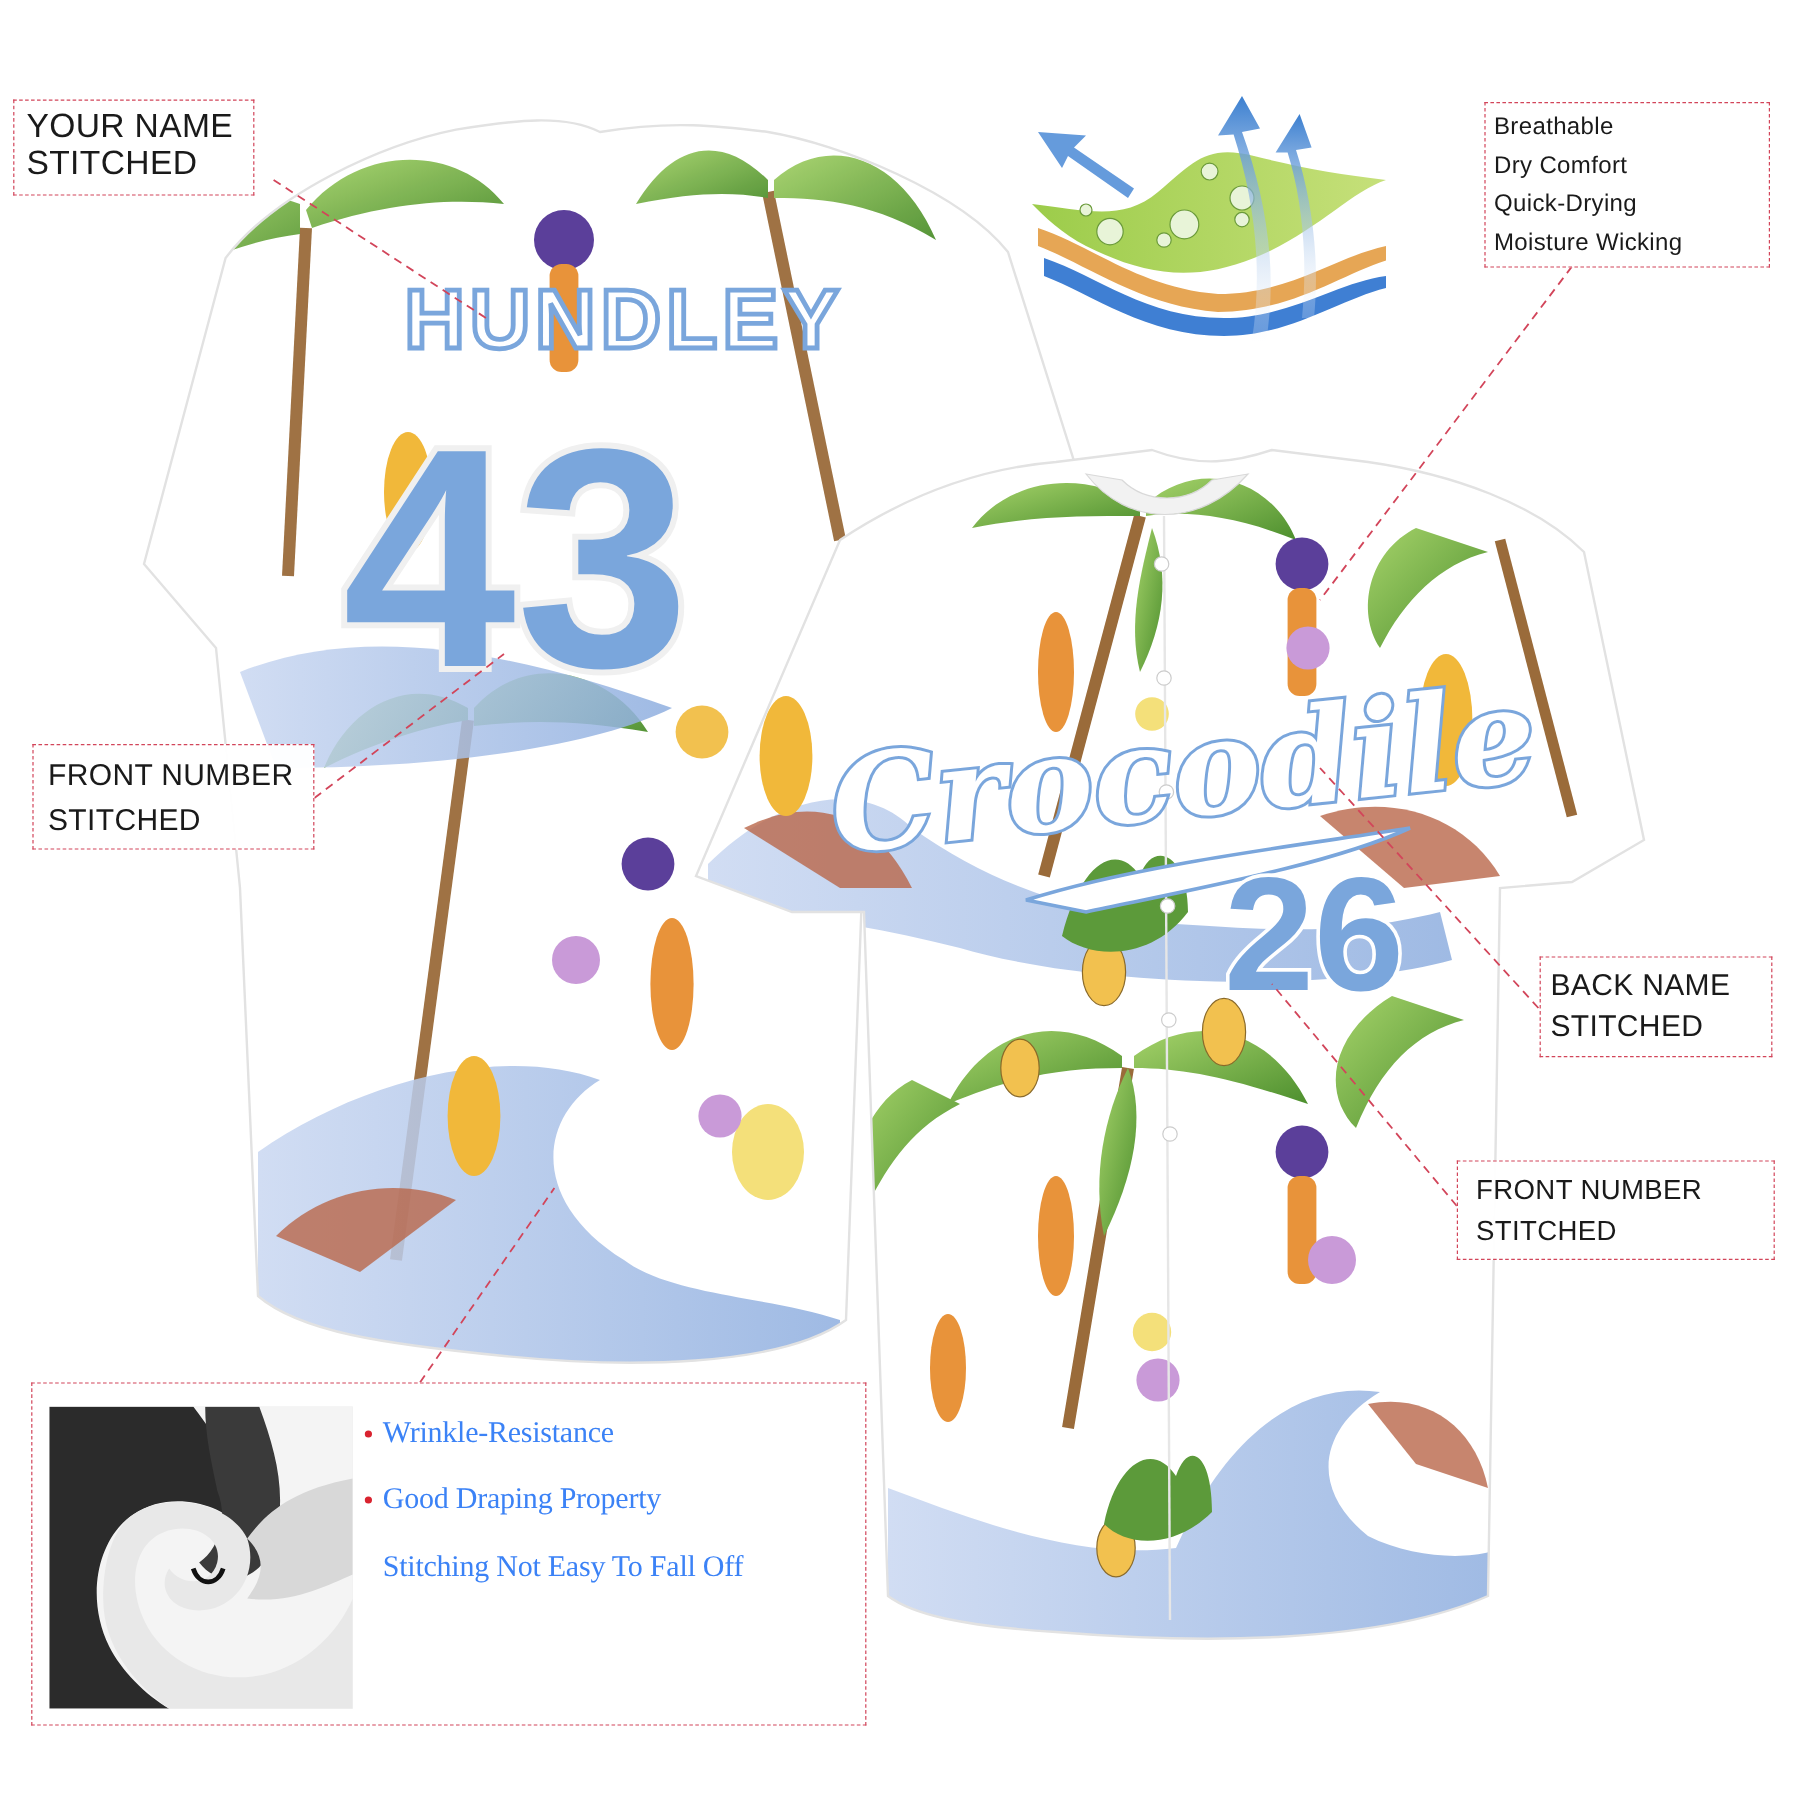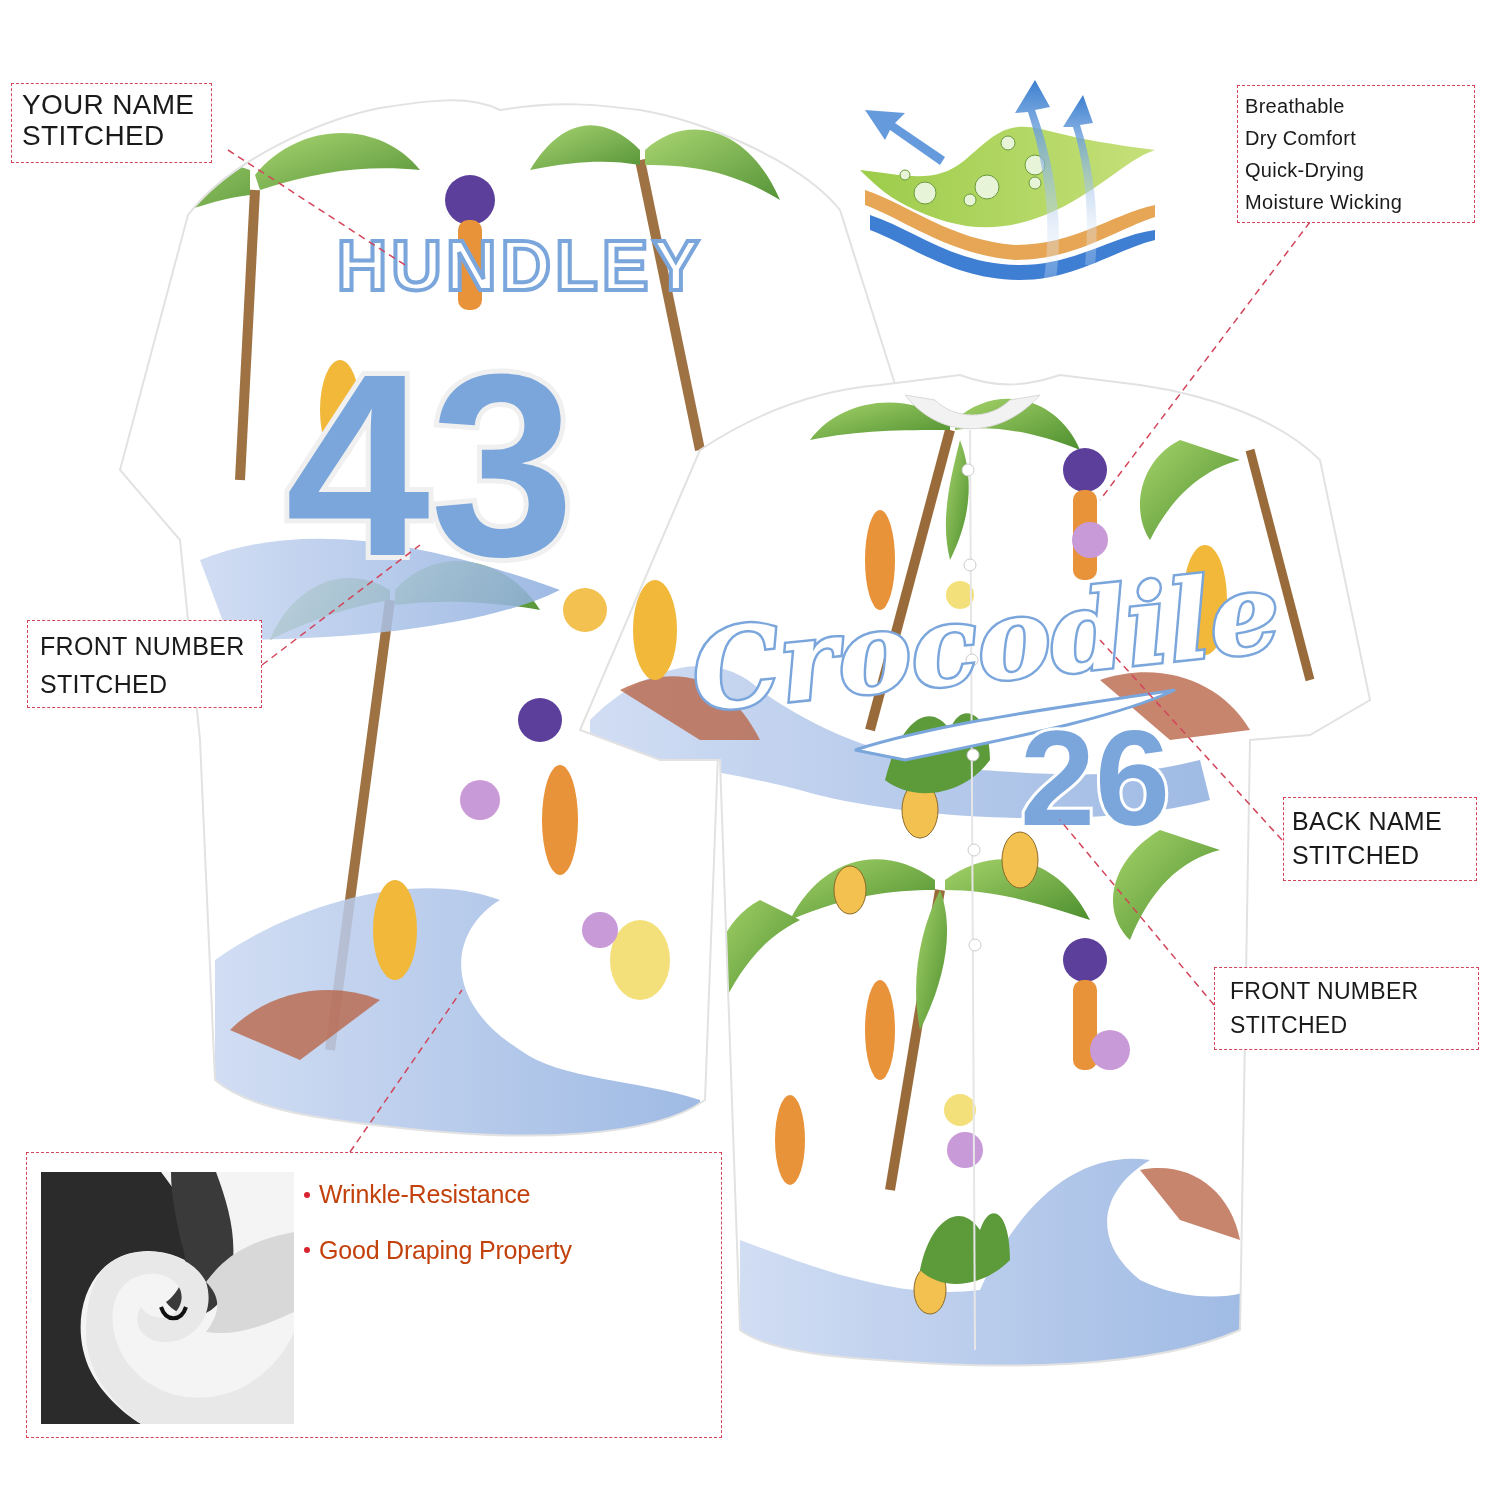--- a/index.html
+++ b/index.html
@@ -26,21 +26,21 @@
     position: absolute; left: 26px; top: 1152px; width: 696px; height: 286px;
     border: 1.5px dashed #d2455a; background: #ffffff; z-index: 20;
   }
   .fabric-swatch {
     position: absolute; left: 14px; top: 19px; width: 253px; height: 252px; overflow: hidden;
     background: #eeeeee;
   }
   .features-list { position: absolute; left: 275px; top: 14px; }
   .feature-item {
     height: 55.5px; display: flex; align-items: center; font-size: 25px;
-    font-family: Liberation Sans, sans-serif; letter-spacing: -0.2px; color: #c2410c;
+    font-family: Liberation Serif, serif; letter-spacing: -0.2px; color: #3b82f6;
   }
   .feature-item .bullet {
     width: 6px; height: 6px; border-radius: 50%; background: #d9232f;
     margin-right: 9px; margin-left: 2px; display: inline-block;
   }
   .feature-item .bullet.none { background: transparent; }
 
   .tech-icon { position: absolute; left: 845px; top: 65px; width: 320px; height: 230px; z-index: 10; }
 </style>
 </head>
@@ -252,15 +252,16 @@
     <div class="feature-item">
       <span class="bullet"></span>
       <span>Wrinkle-Resistance</span>
     </div>
     <div class="feature-item">
       <span class="bullet"></span>
       <span>Good Draping Property</span>
     </div>
     <div class="feature-item">
       <span class="bullet none"></span>
+      <span>Stitching Not Easy To Fall Off</span>
     </div>
   </div>
 </div>
 
 </body></html>

